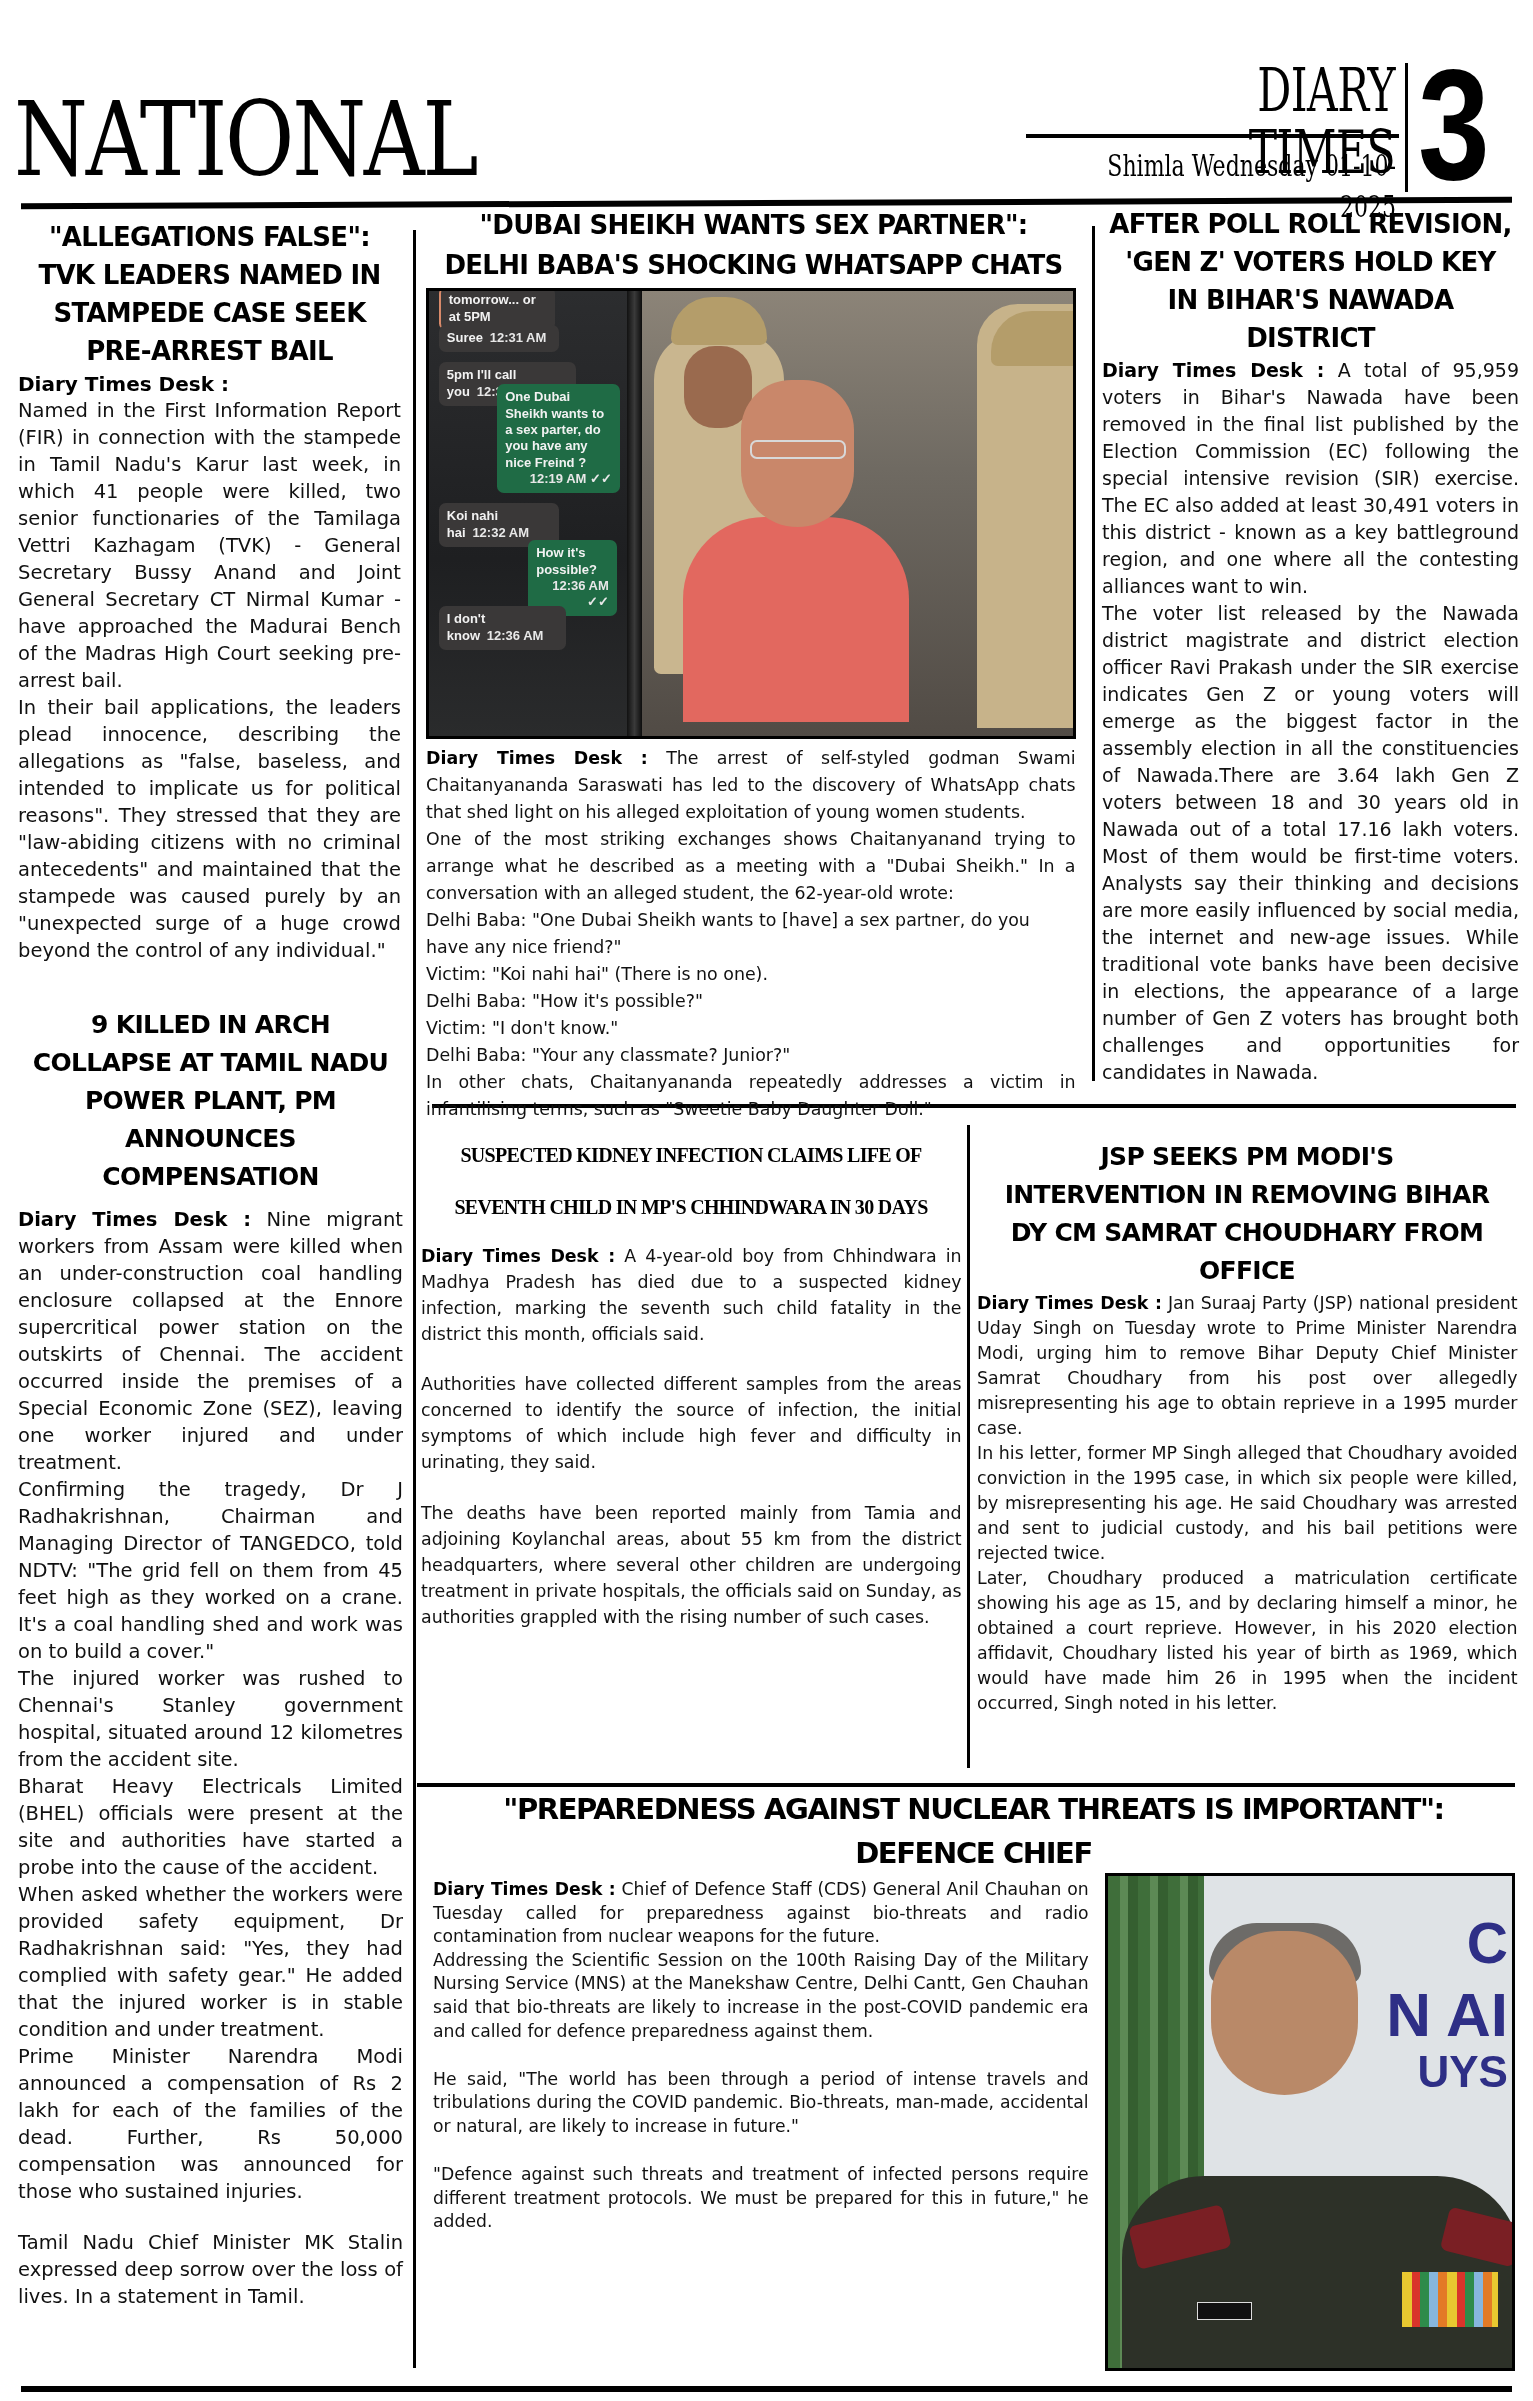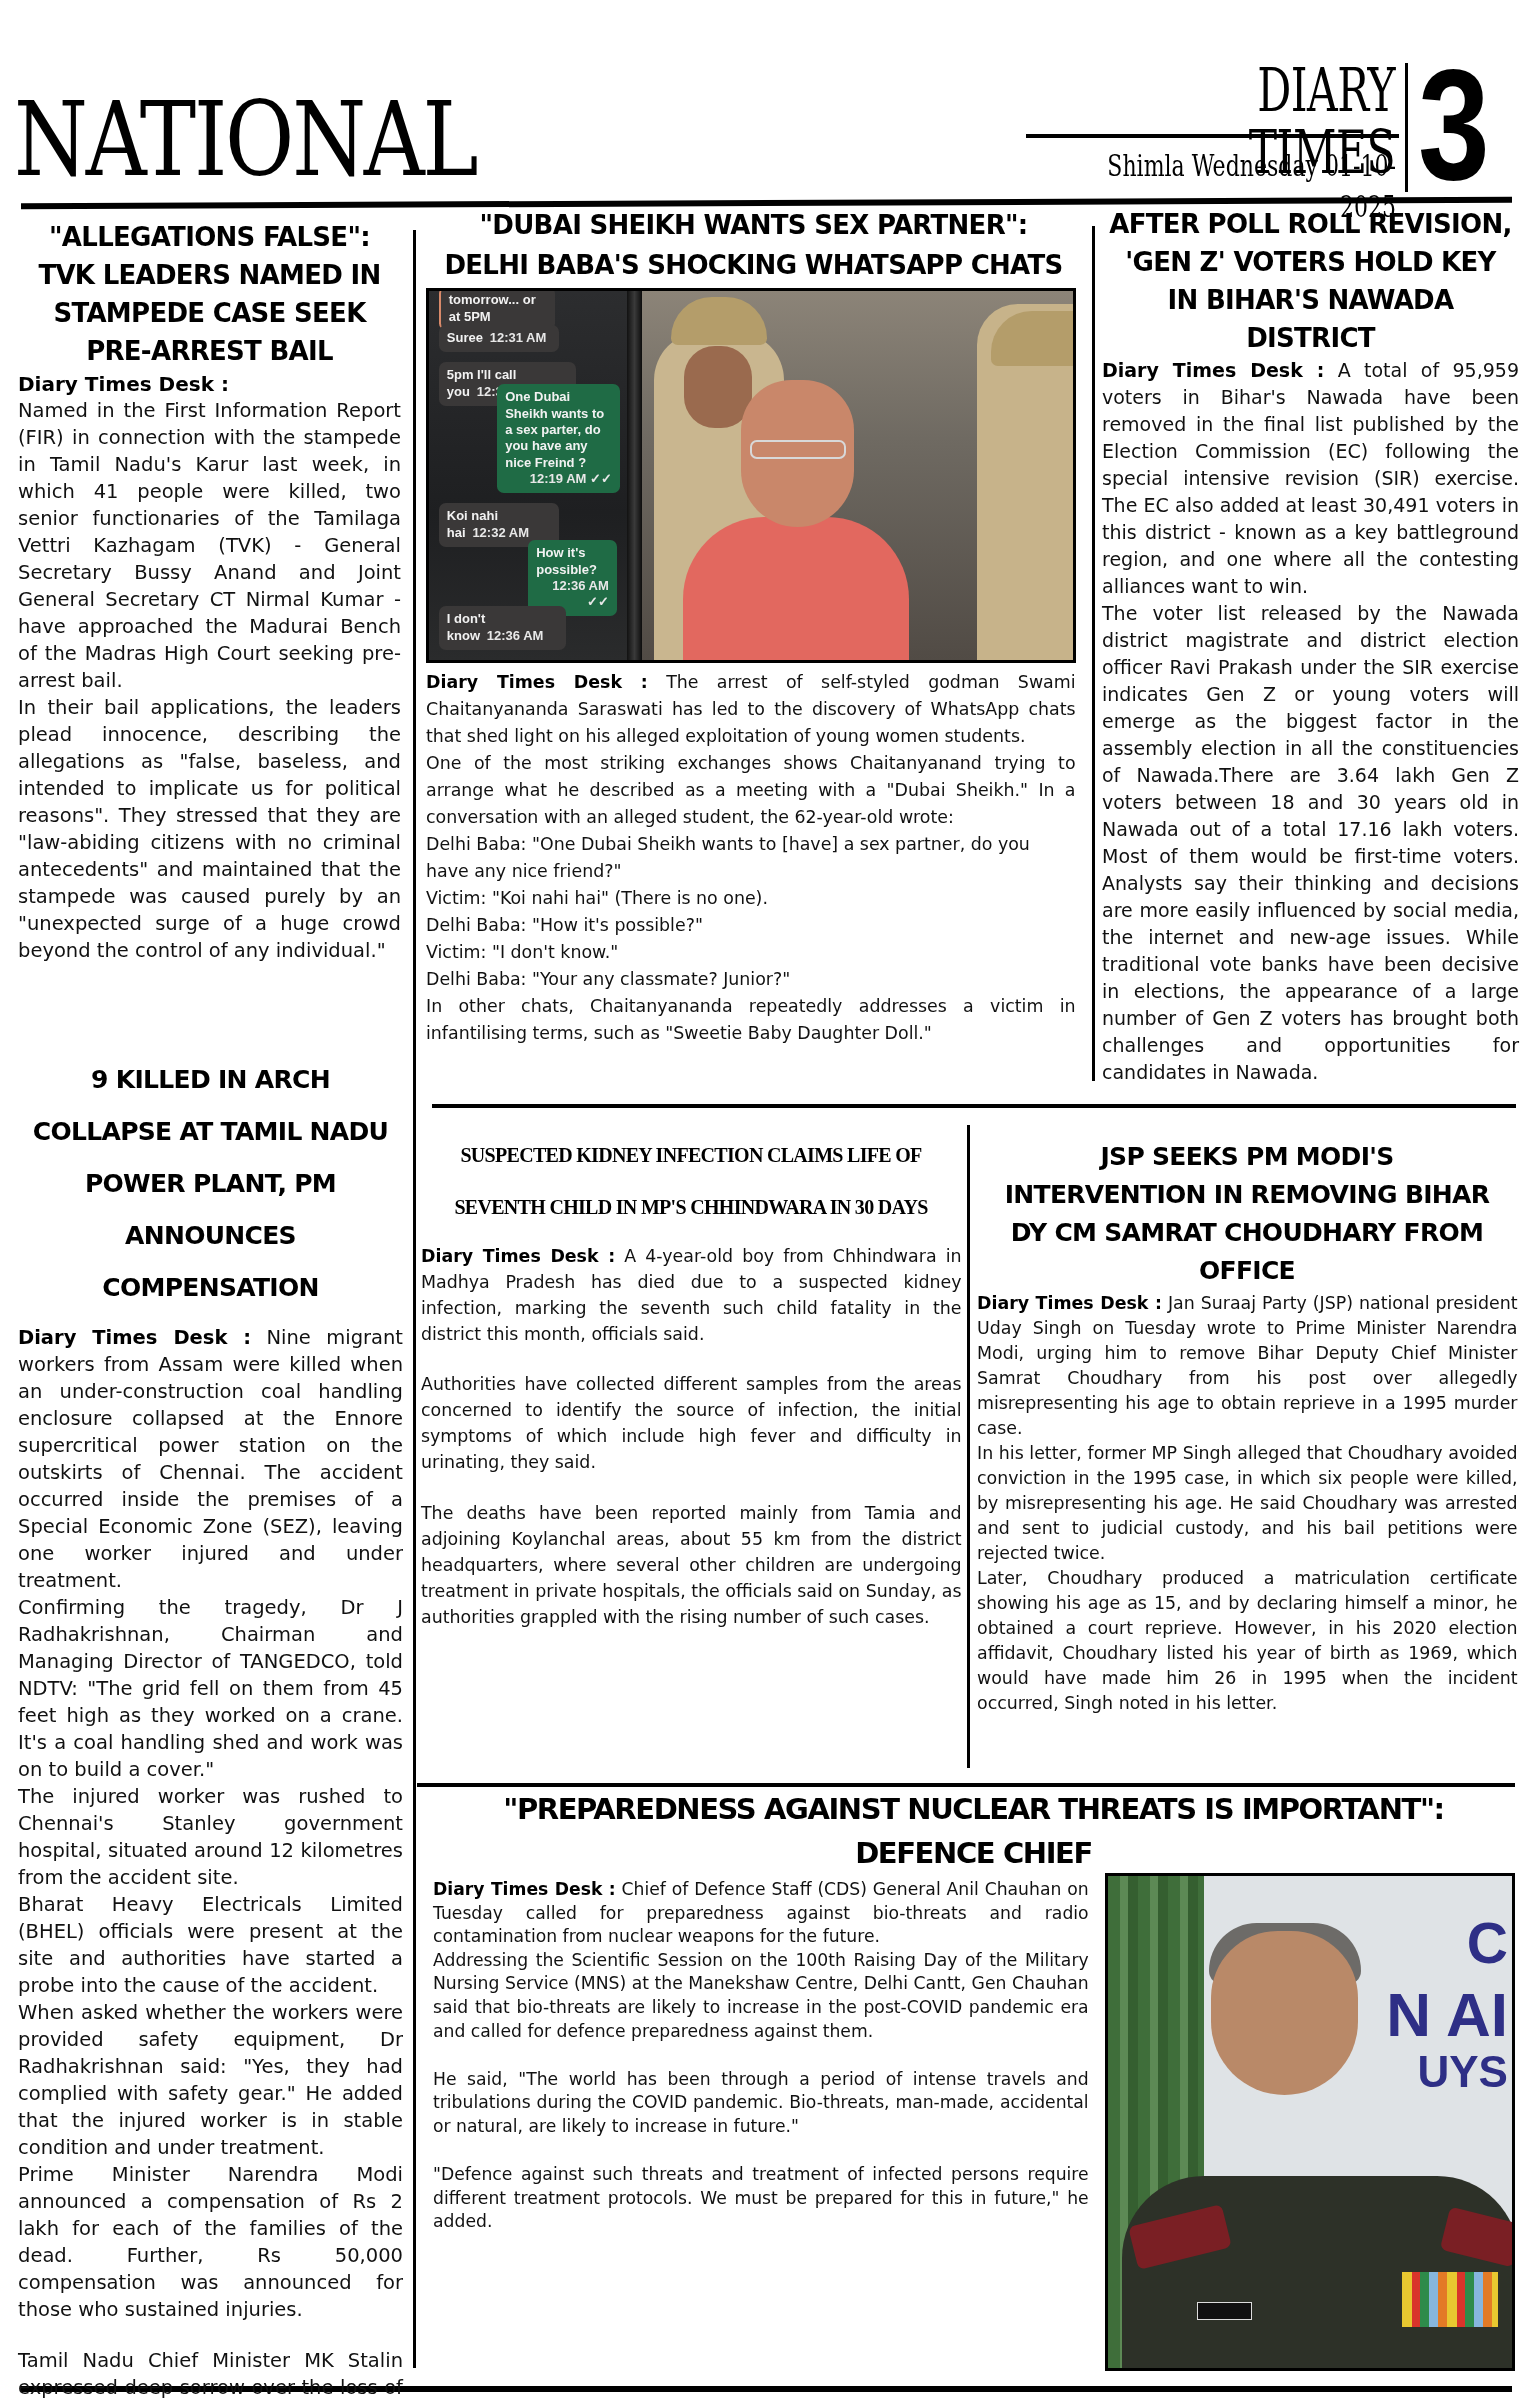--- a/index.html
+++ b/index.html
@@ -118,36 +118,36 @@
 <article class="abs" style="left:18px; top:218px; width:383px;">
   <h2 class="headline" style="font-size:26px; line-height:38px;">"ALLEGATIONS FALSE": TVK LEADERS NAMED IN STAMPEDE CASE SEEK PRE-ARREST BAIL</h2>
   <div class="desk" style="font-size:20px; line-height:26px; margin-top:1.4px;">Diary Times Desk :</div>
   <div class="body" style="font-size:19.5px; line-height:27px;">
     <p>Named in the First Information Report (FIR) in connection with the stampede in Tamil Nadu's Karur last week, in which 41 people were killed, two senior functionaries of the Tamilaga Vettri Kazhagam (TVK) - General Secretary Bussy Anand and Joint General Secretary CT Nirmal Kumar - have approached the Madurai Bench of the Madras High Court seeking pre-arrest bail.</p>
     <p>In their bail applications, the leaders plead innocence, describing the allegations as "false, baseless, and intended to implicate us for political reasons". They stressed that they are "law-abiding citizens with no criminal antecedents" and maintained that the stampede was caused purely by an "unexpected surge of a huge crowd beyond the control of any individual."</p>
   </div>
 </article>
 
 <article class="abs" style="left:18px; top:1006px; width:385px;">
-  <h2 class="headline" style="font-size:25px; line-height:52px;margin-top:48px;">9 KILLED IN ARCH COLLAPSE AT TAMIL NADU POWER PLANT, PM ANNOUNCES COMPENSATION</h2>
+  <h2 class="headline" style="font-size:25px; line-height:38px;">9 KILLED IN ARCH COLLAPSE AT TAMIL NADU POWER PLANT, PM ANNOUNCES COMPENSATION</h2>
   <div class="body" style="font-size:19.5px; line-height:27px; margin-top:9.6px;">
     <p><span class="desk">Diary Times Desk :</span><span> Nine migrant workers from Assam were killed when an under-construction coal handling enclosure collapsed at the Ennore supercritical power station on the outskirts of Chennai. The accident occurred inside the premises of a Special Economic Zone (SEZ), leaving one worker injured and under treatment.</span></p>
     <p>Confirming the tragedy, Dr J Radhakrishnan, Chairman and Managing Director of TANGEDCO, told NDTV: "The grid fell on them from 45 feet high as they worked on a crane. It's a coal handling shed and work was on to build a cover."</p>
     <p>The injured worker was rushed to Chennai's Stanley government hospital, situated around 12 kilometres from the accident site.</p>
     <p>Bharat Heavy Electricals Limited (BHEL) officials were present at the site and authorities have started a probe into the cause of the accident.</p>
     <p>When asked whether the workers were provided safety equipment, Dr Radhakrishnan said: "Yes, they had complied with safety gear." He added that the injured worker is in stable condition and under treatment.</p>
     <p>Prime Minister Narendra Modi announced a compensation of Rs 2 lakh for each of the families of the dead. Further, Rs 50,000 compensation was announced for those who sustained injuries.</p>
     <p class="gap">Tamil Nadu Chief Minister MK Stalin expressed deep sorrow over the loss of lives. In a statement in Tamil.</p>
   </div>
 </article>
 
 <article class="abs" style="left:426px; top:205px; width:655px;">
   <h2 class="headline" style="font-size:26px; line-height:40px; padding:0 13.7px;">"DUBAI SHEIKH WANTS SEX PARTNER": DELHI BABA'S SHOCKING WHATSAPP CHATS</h2>
 
-  <div class="photo-frame" style="position:relative; width:650px; height:375px; margin:2.7px 0 0 0;">
+  <div class="photo-frame" style="position:relative; width:650px; height:451px; margin:2.7px 0 0 0;">
     <div class="chat-pane">
       <div class="bubble in" style="left:9.6px; top:-4.1px; width:116px; border-left:2.7px solid #d98a6a;"><span>tomorrow... or at 5PM</span></div>
       <div class="bubble in" style="left:9.6px; top:34px; width:120px;"><span>Suree</span><span class="time">12:31 AM</span></div>
       <div class="bubble in" style="left:9.6px; top:71px; width:137px;"><span>5pm I'll call you</span><span class="time">12:31 AM</span></div>
       <div class="bubble out" style="left:68px; top:93px; width:123px;"><span>One Dubai Sheikh wants to a sex parter, do you have any nice Freind ?</span><span class="time block">12:19 AM ✓✓</span></div>
       <div class="bubble in" style="left:9.6px; top:212px; width:120px;"><span>Koi nahi hai</span><span class="time">12:32 AM</span></div>
       <div class="bubble out" style="left:99px; top:249px; width:89px;"><span>How it's possible?</span><span class="time block">12:36 AM ✓✓</span></div>
       <div class="bubble in" style="left:9.6px; top:315px; width:127px;"><span>I don't know</span><span class="time">12:36 AM</span></div>
     </div>
     <div class="chat-edge"></div>

